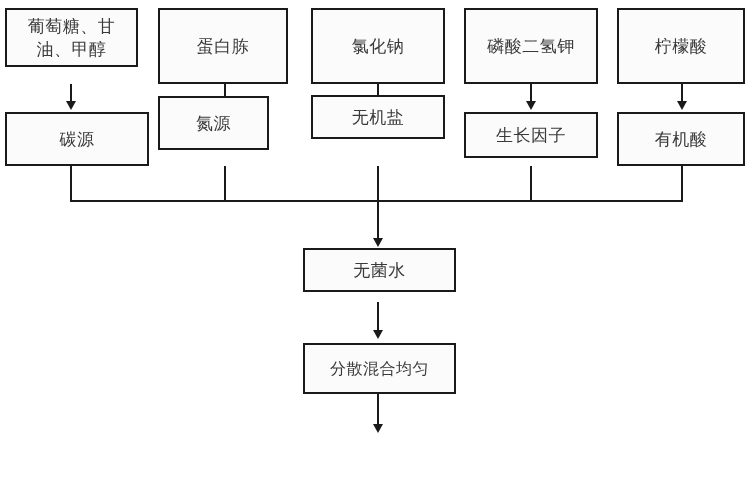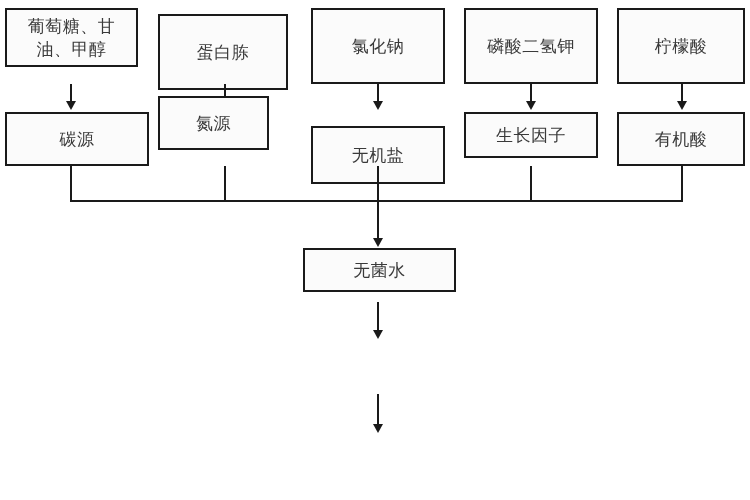--- a/index.html
+++ b/index.html
@@ -47,21 +47,21 @@
     border-top: 9px solid #1a1a1a;
   }
 </style>
 </head>
 <body>
 
 <div id="canvas">
 
   <div class="node" style="left:5px;  top:8px;  width:133px; height:59px;">葡萄糖、甘
 油、甲醇</div>
-  <div class="node" style="left:158px; top:14px;  width:130px; height:76px;">蛋白胨</div>
+  <div class="node" style="left:158px; top:8px;  width:130px; height:76px;">蛋白胨</div>
   <div class="node" style="left:311px; top:8px;  width:134px; height:76px;">氯化钠</div>
   <div class="node" style="left:464px; top:8px;  width:134px; height:76px;">磷酸二氢钾</div>
   <div class="node" style="left:617px; top:8px;  width:128px; height:76px;">柠檬酸</div>
 
   <div class="line vline" style="left:70px;  top:84px; height:20px;"></div>
   <div class="arrowhead" style="left:66px;  top:101px;"></div>
 
   <div class="line vline" style="left:224px; top:84px; height:20px;"></div>
   <div class="arrowhead" style="left:220px; top:101px;"></div>
 
@@ -69,38 +69,39 @@
   <div class="arrowhead" style="left:373px; top:101px;"></div>
 
   <div class="line vline" style="left:530px; top:84px; height:20px;"></div>
   <div class="arrowhead" style="left:526px; top:101px;"></div>
 
   <div class="line vline" style="left:681px; top:84px; height:20px;"></div>
   <div class="arrowhead" style="left:677px; top:101px;"></div>
 
   <div class="node" style="left:5px;  top:112px; width:144px; height:54px;">碳源</div>
   <div class="node" style="left:158px; top:96px; width:111px; height:54px;">氮源</div>
-  <div class="node" style="left:311px; top:126px; width:134px; height:58px;">无机盐</div>
+  <div class="node" style="left:311px; top:95px; width:134px; height:44px;">无机盐</div>
   <div class="node" style="left:464px; top:112px; width:134px; height:46px;">生长因子</div>
   <div class="node" style="left:617px; top:112px; width:128px; height:54px;">有机酸</div>
 
   <div class="line vline" style="left:70px;  top:166px; height:36px;"></div>
   <div class="line vline" style="left:224px; top:166px; height:36px;"></div>
   <div class="line vline" style="left:377px; top:166px; height:36px;"></div>
   <div class="line vline" style="left:530px; top:166px; height:36px;"></div>
   <div class="line vline" style="left:681px; top:166px; height:36px;"></div>
 
   <div class="line hline" style="left:70px; top:200px; width:613px;"></div>
 
   <div class="line vline" style="left:377px; top:200px; height:40px;"></div>
   <div class="arrowhead" style="left:373px; top:238px;"></div>
 
   <div class="node" style="left:303px; top:248px; width:153px; height:44px;">无菌水</div>
 
   <div class="line vline" style="left:377px; top:302px; height:28px;"></div>
   <div class="arrowhead" style="left:373px; top:330px;"></div>
 
+  <div class="node small" style="left:303px; top:343px; width:153px; height:51px;">分散混合均匀</div>
 
   <div class="line vline" style="left:377px; top:394px; height:30px;"></div>
   <div class="arrowhead" style="left:373px; top:424px;"></div>
 
 
 </div>
 
 </body></html>

